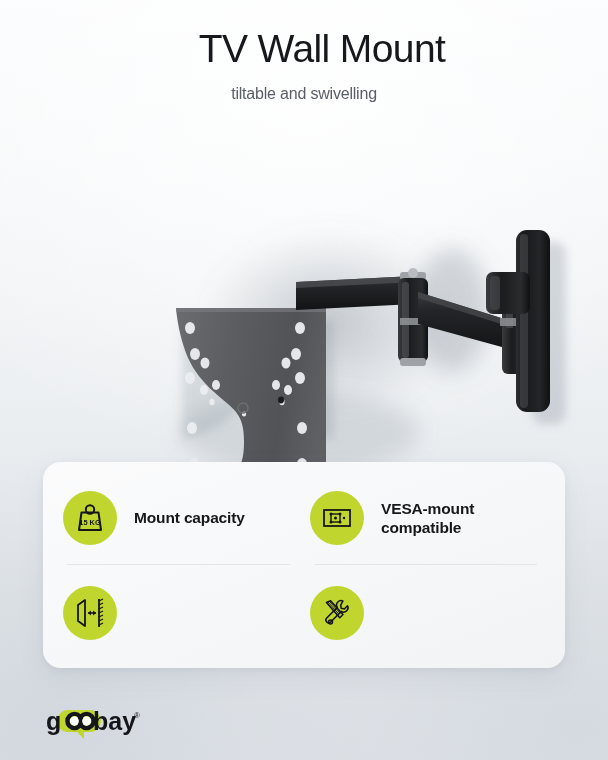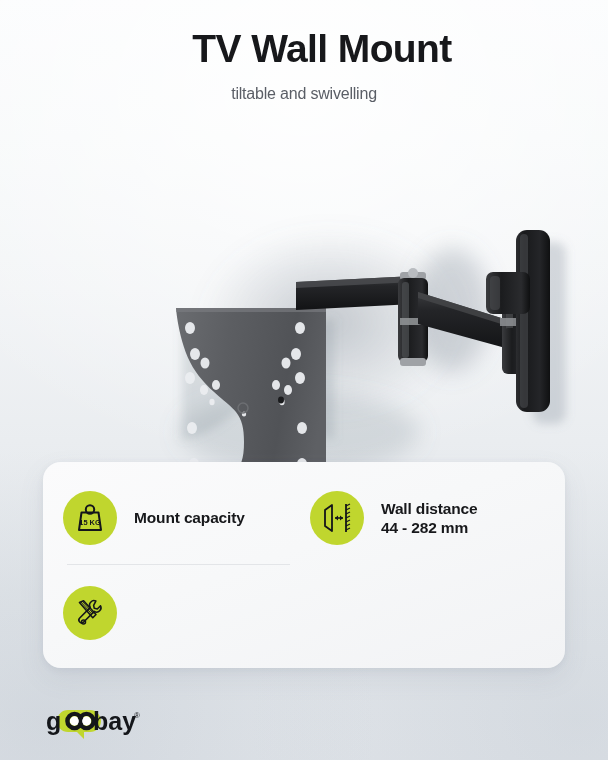--- a/index.html
+++ b/index.html
@@ -46,21 +46,21 @@
     top: 26px;
     left: 0;
     width: 608px;
     text-align: center;
     z-index: 5;
   }
   .title {
     margin: 0;
     font-size: 39px;
     line-height: 46px;
-    font-weight: 700;
+    font-weight: 400;
     letter-spacing: -0.6px;
     color: #17181b;
     padding-left: 36px;
   }
   .subtitle {
     margin: 6px 0 0 0;
     font-size: 16px;
     line-height: 32px;
     font-weight: 400;
     letter-spacing: -0.2px;
@@ -437,20 +437,40 @@
           <path d="M8.5,11.5 L25.5,11.5 L28,29 L6,29 Z" fill="none" stroke="#14161a" stroke-width="2" stroke-linejoin="round"></path>
           <circle cx="17" cy="8.5" r="4.2" fill="none" stroke="#14161a" stroke-width="2"></circle>
           <text x="17" y="24.2" text-anchor="middle" font-family="Liberation Sans, sans-serif" font-size="7.4" font-weight="700" fill="#14161a">15 KG</text>
         </svg>
       </div>
       <div class="feature-text">
         <span class="l1">Mount capacity</span>
       </div>
     </div>
 
+    <div class="feature row-top">
+      <div class="icon-circle">
+        <svg width="34" height="34" viewBox="0 0 34 34" xmlns="http://www.w3.org/2000/svg">
+          <rect x="4" y="9" width="26" height="16" fill="none" stroke="#14161a" stroke-width="1.8"></rect>
+          <rect x="11" y="13" width="9" height="8" fill="none" stroke="#14161a" stroke-width="1.4"></rect>
+          <g fill="#14161a">
+            <circle cx="11" cy="13" r="1.5"></circle>
+            <circle cx="20" cy="13" r="1.5"></circle>
+            <circle cx="11" cy="21" r="1.5"></circle>
+            <circle cx="20" cy="21" r="1.5"></circle>
+            <circle cx="15.5" cy="17" r="1.5"></circle>
+            <circle cx="24" cy="17" r="1.2"></circle>
+          </g>
+        </svg>
+      </div>
+      <div class="feature-text">
+        <span class="l1">VESA-mount</span>
+        <span class="l2">compatible</span>
+      </div>
+    </div>
 
     <div class="feature">
       <div class="icon-circle">
         <svg width="34" height="34" viewBox="0 0 34 34" xmlns="http://www.w3.org/2000/svg">
 
           <path d="M12,4 L12,30 L5,25 L5,9 Z" fill="none" stroke="#14161a" stroke-width="1.8" stroke-linejoin="round"></path>
 
           <line x1="26" y1="3" x2="26" y2="31" stroke="#14161a" stroke-width="1.8"></line>
           <g stroke="#14161a" stroke-width="1.1">
             <line x1="26" y1="5" x2="30" y2="3"></line>
@@ -460,24 +480,20 @@
             <line x1="26" y1="21" x2="30" y2="19"></line>
             <line x1="26" y1="25" x2="30" y2="23"></line>
             <line x1="26" y1="29" x2="30" y2="27"></line>
           </g>
 
           <line x1="15" y1="17" x2="23" y2="17" stroke="#14161a" stroke-width="1.6"></line>
           <path d="M15,17 L18,14.6 L18,19.4 Z" fill="#14161a"></path>
           <path d="M23,17 L20,14.6 L20,19.4 Z" fill="#14161a"></path>
         </svg>
       </div>
-      <div class="feature-text">
-        <span class="l1">Wall distance</span>
-        <span class="l2">44 - 282 mm</span>
-      </div>
     </div>
 
     <div class="feature">
       <div class="icon-circle">
         <svg width="34" height="34" viewBox="0 0 34 34" xmlns="http://www.w3.org/2000/svg">
 
           <path d="M27,5.5 C 25.2,4.6 23,5 21.6,6.5 C 20,8.1 19.8,10.6 21,12.4
                    L 9.5,23.9 C 8.3,25.1 8.3,27 9.5,28.2 C 10.7,29.4 12.6,29.4 13.8,28.2
                    L 25.3,16.7 C 27.1,17.9 29.6,17.7 31.2,16.1 C 32.7,14.6 33,12.4 32.1,10.6
                    L 28.6,14.1 L 25.3,13.4 L 24.6,10.1 Z" transform="translate(-2,0) scale(0.92)" fill="none" stroke="#14161a" stroke-width="1.7" stroke-linejoin="round"></path>

